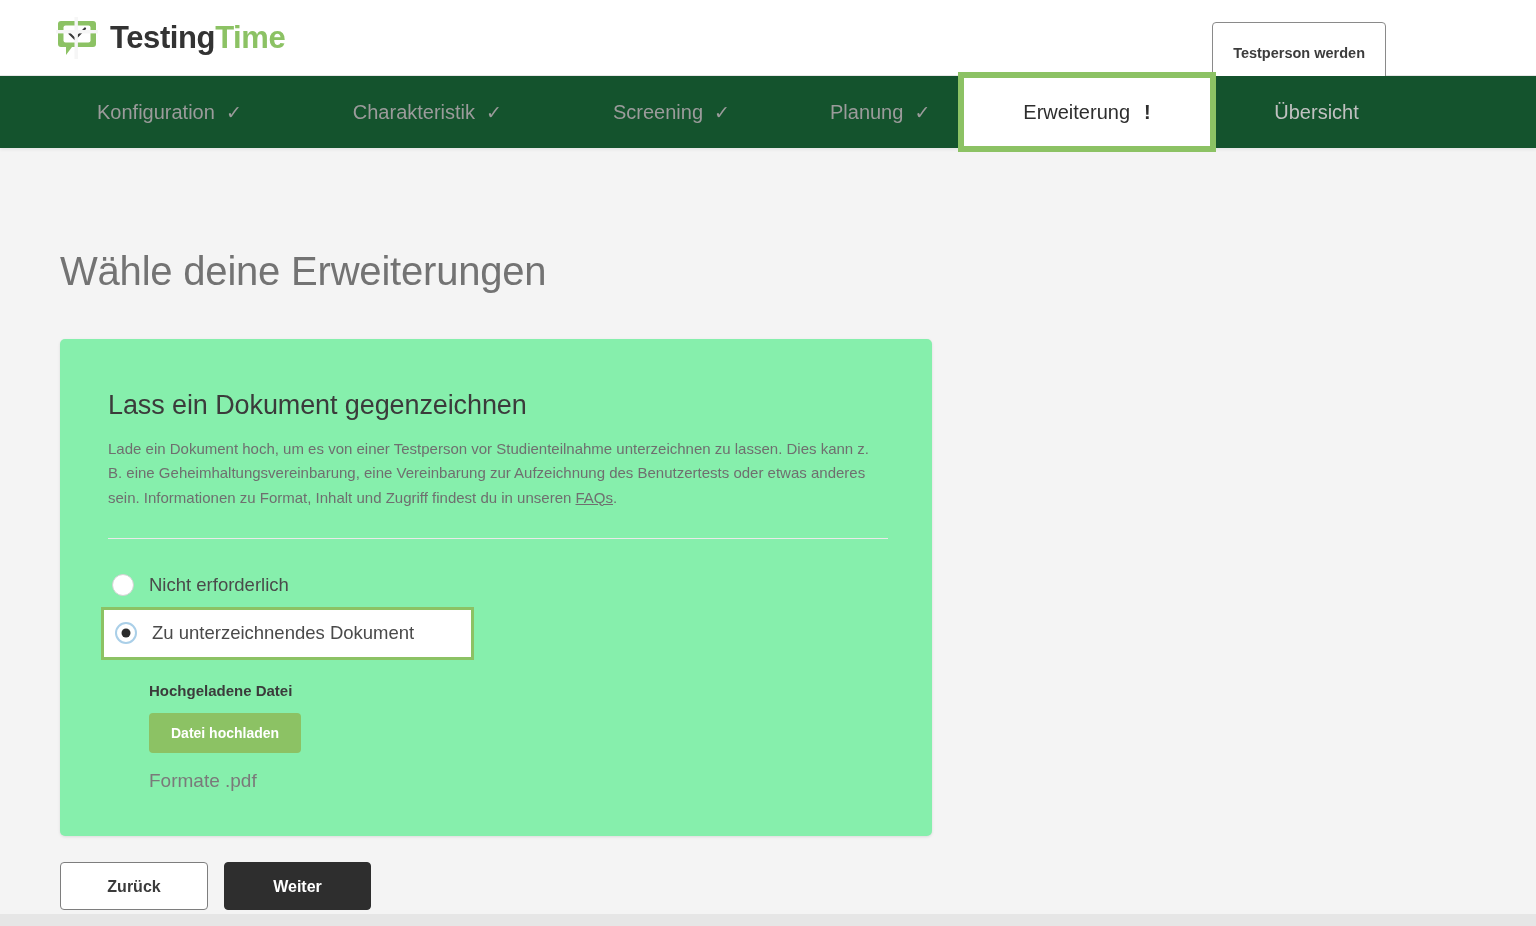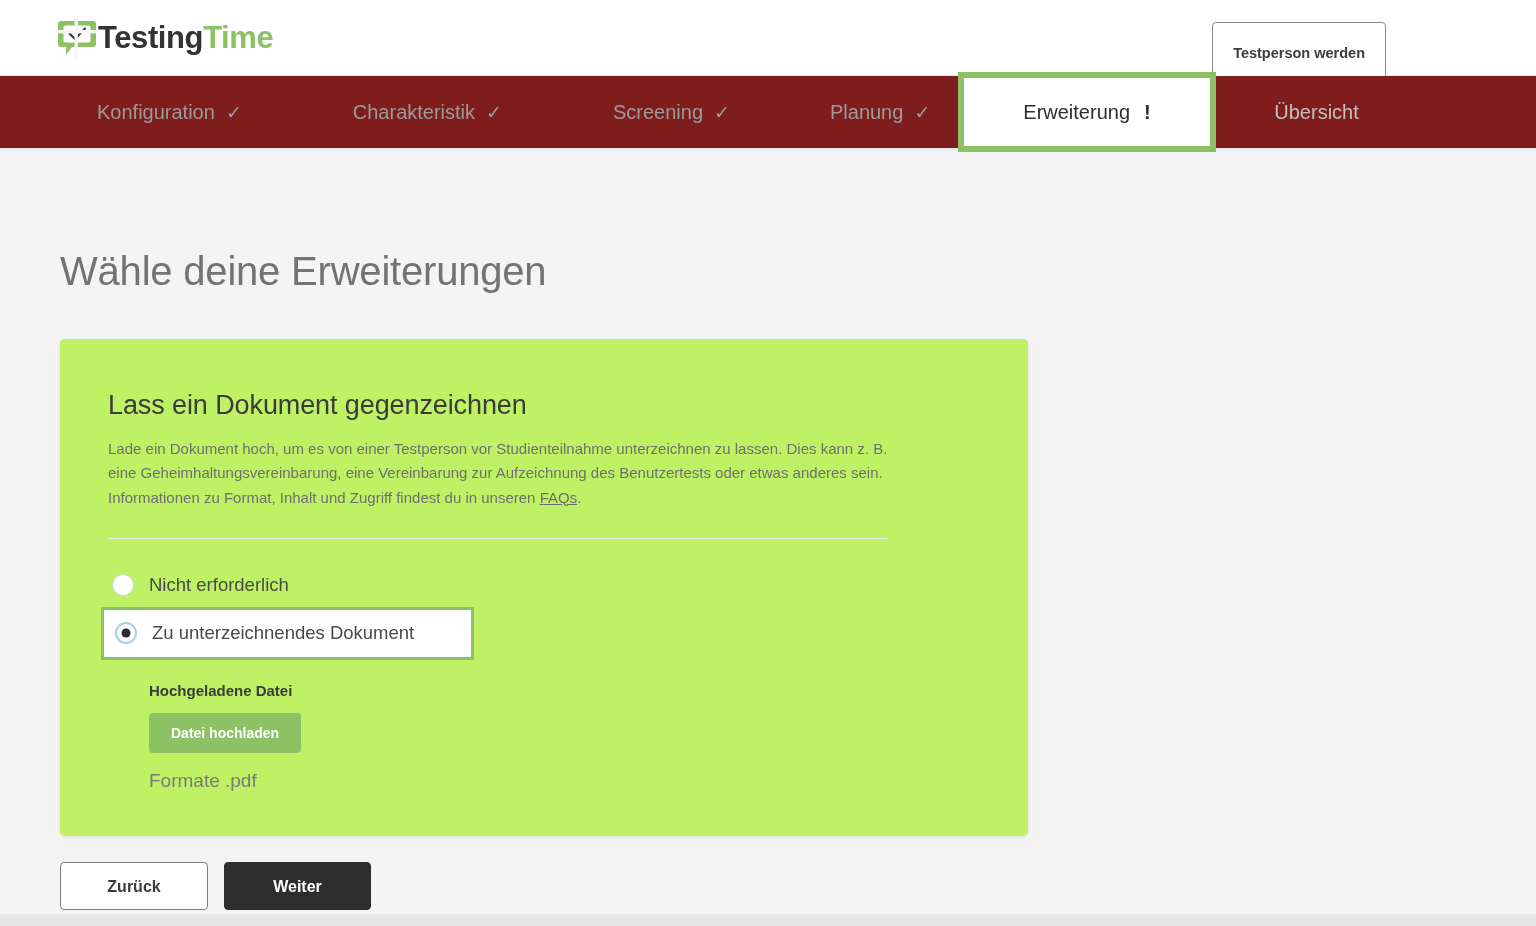--- a/index.html
+++ b/index.html
@@ -24,20 +24,21 @@
     background: #ffffff;
     border-bottom: 1px solid #e8e8e8;
     display: flex;
     align-items: center;
     position: relative;
   }
   .brand {
     display: flex;
     align-items: center;
     margin-left: 56px;
+    gap: 12px;
     cursor: pointer;
   }
   .brand-mark { width: 42px; height: 42px; display: block; }
   .brand-text {
     font-size: 31px;
     font-weight: bold;
     letter-spacing: -0.4px;
     line-height: 1;
     white-space: nowrap;
   }
@@ -56,21 +57,21 @@
     border: 1px solid #8a8a8a;
     border-radius: 4px;
     cursor: pointer;
     font-family: inherit;
     white-space: nowrap;
   }
 
   
   .stepnav {
     height: 72px;
-    background: #7f1d1d;
+    background: #14532d;
     position: relative;
     box-shadow: 0 2px 3px rgba(0,0,0,0.06);
     z-index: 3;
   }
   .stepnav-inner {
     display: flex;
     align-items: center;
     height: 100%;
     padding-left: 95px;
   }
@@ -119,22 +120,22 @@
   .page-title {
     font-size: 40px;
     font-weight: normal;
     color: #737373;
     margin: 101px 14px 0 0;
     letter-spacing: -0.2px;
   }
 
   .card {
     margin-top: 45px;
-    width: 968px;
-    background: #bef264;
+    width: 872px;
+    background: #86efac;
     border-radius: 5px;
     box-shadow: 0 1px 3px rgba(0,0,0,0.10);
     padding: 51px 48px 44px 48px;
   }
   .card-title {
     font-size: 27px;
     color: #3b3b3b;
     font-weight: normal;
     margin: 0 0 16px 0;
     letter-spacing: -0.1px;

